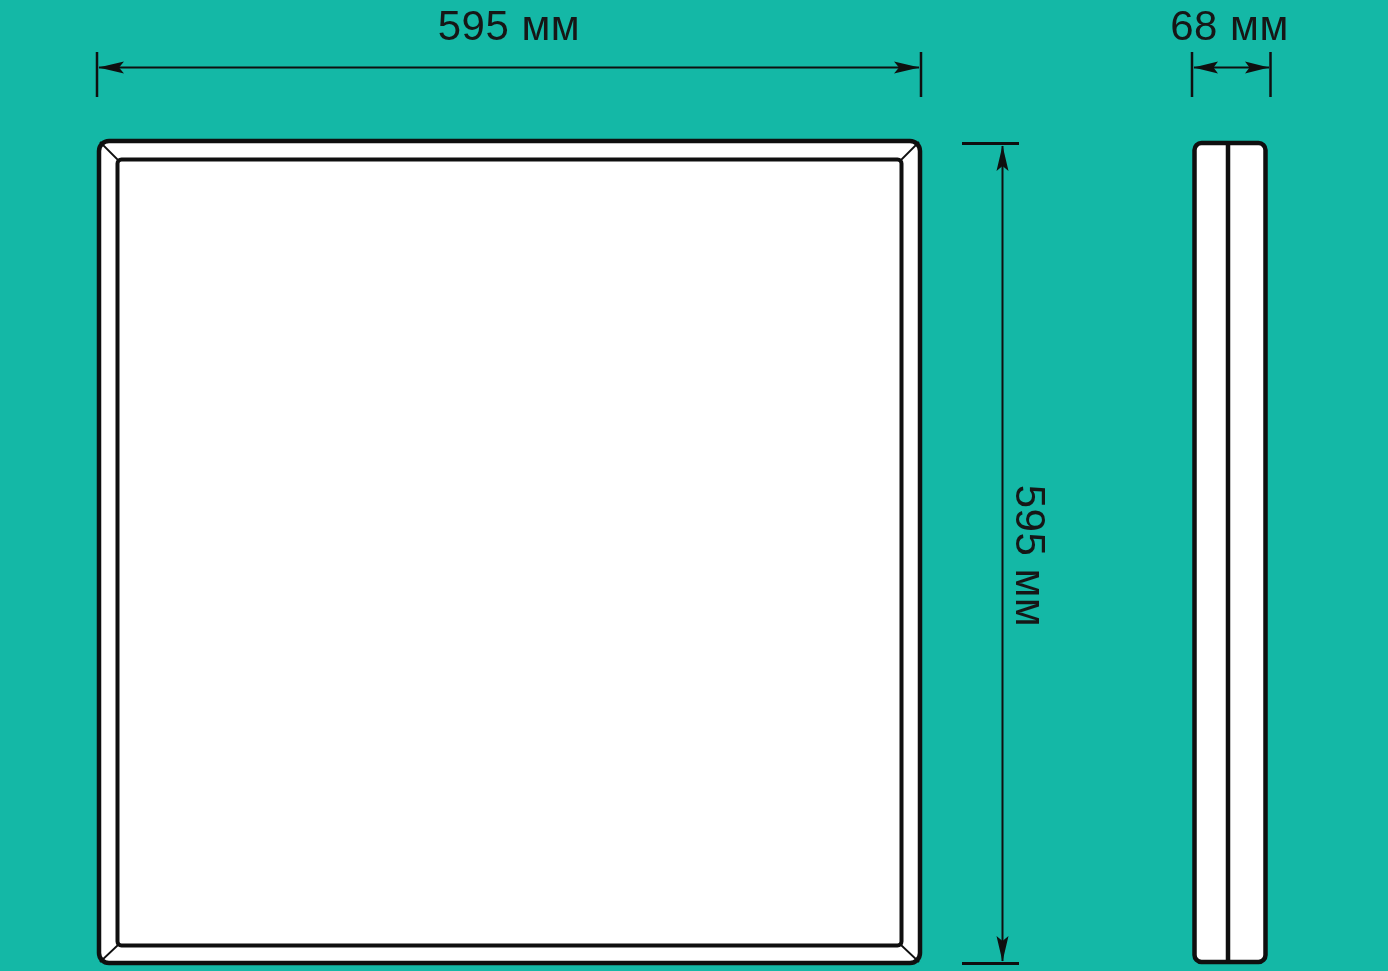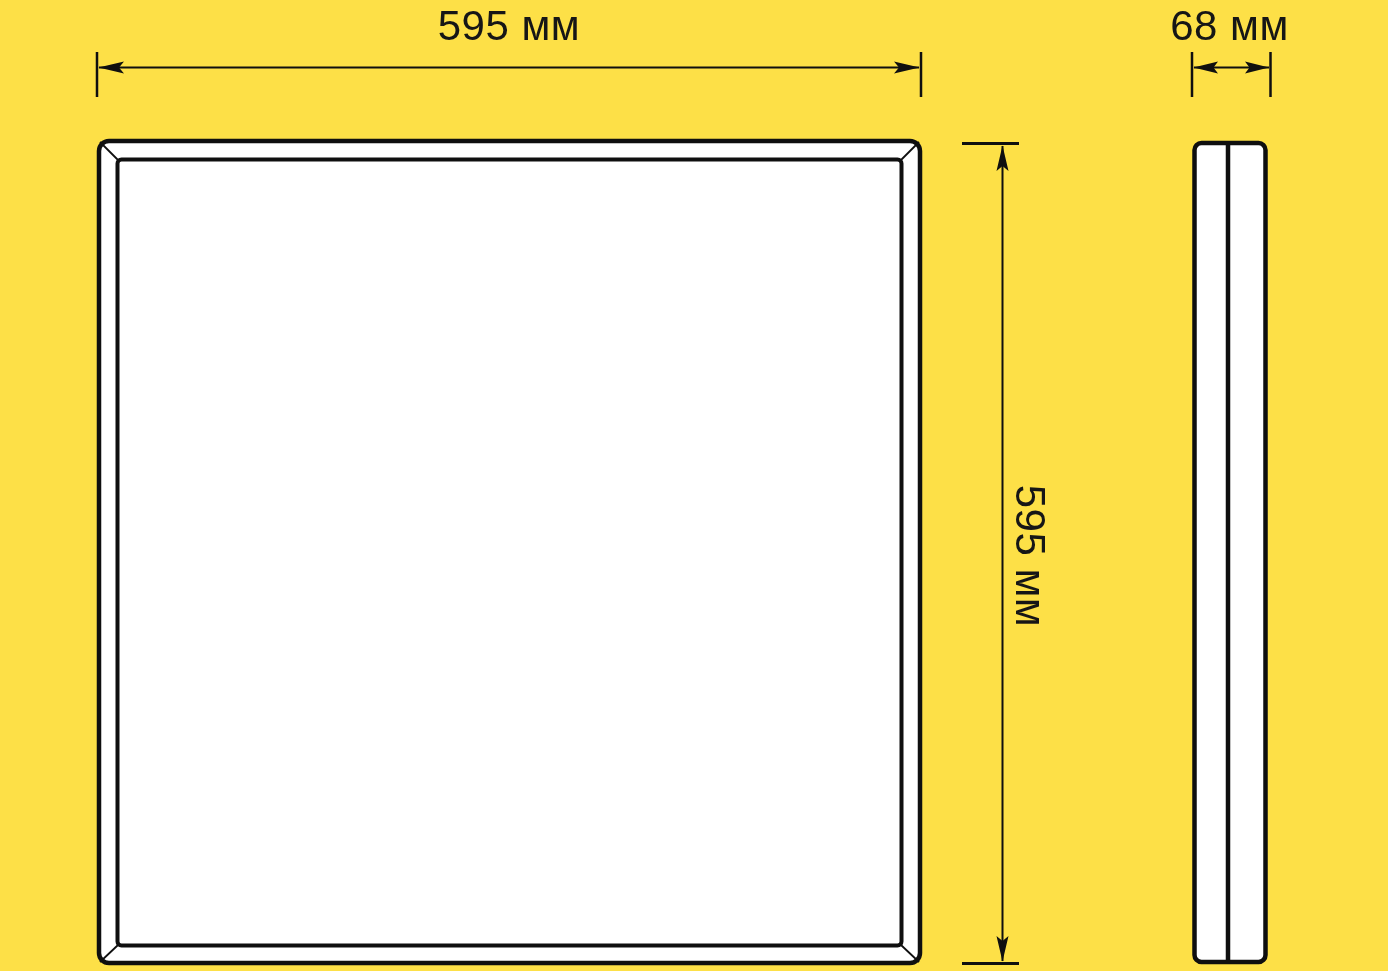--- a/index.html
+++ b/index.html
@@ -4,21 +4,21 @@
 <style>
   html, body {
     margin: 0;
     padding: 0;
     background: #ffffff;
   }
   .canvas {
     position: relative;
     width: 1388px;
     height: 971px;
-    background: #fde047;
+    background: #14b8a6;
     overflow: hidden;
   }
   svg { display: block; }
   .dim-label {
     font-family: "Liberation Sans", "DejaVu Sans", sans-serif;
     font-size: 42px;
     font-weight: 400;
     letter-spacing: 0.5px;
     fill: #161616;
   }

